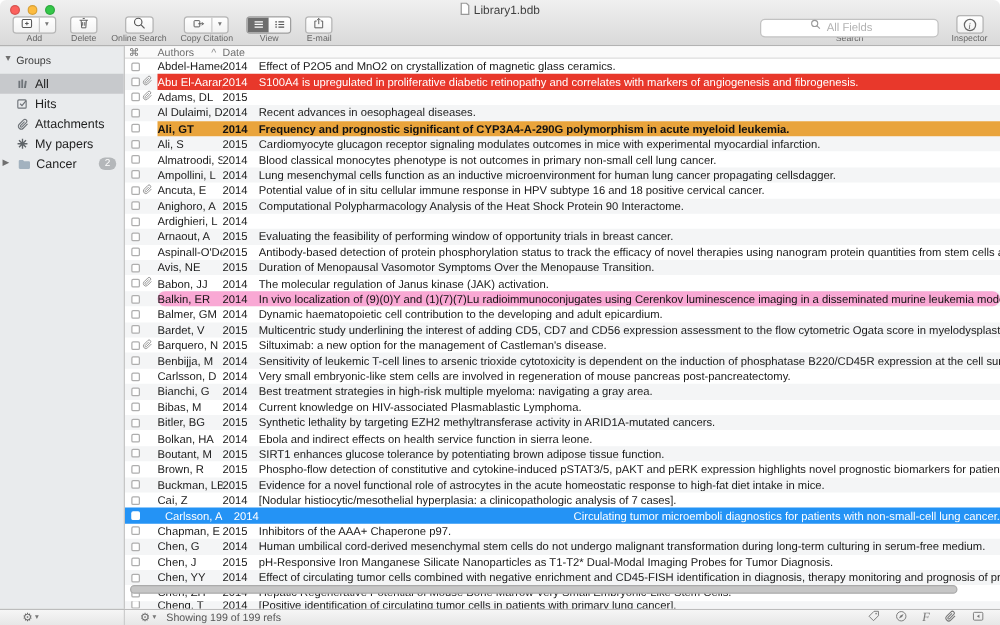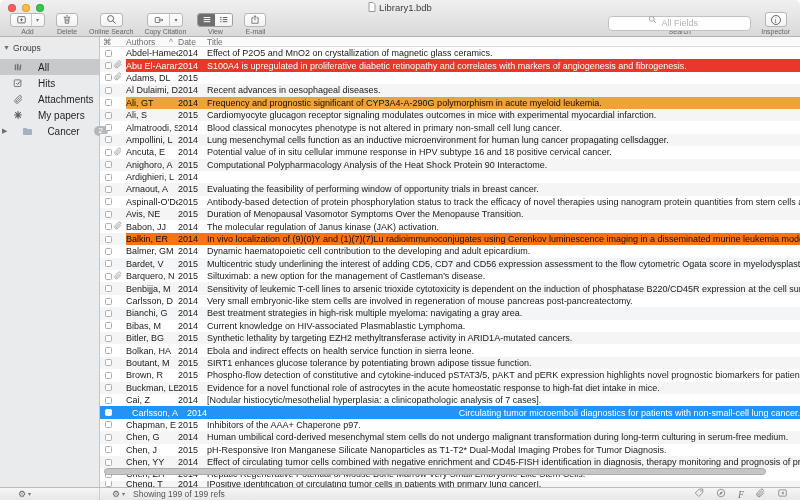--- a/index.html
+++ b/index.html
@@ -44,21 +44,21 @@
           font-size:7.5px; line-height:9px; text-align:center; color:#666;
           font-family:"Liberation Serif",serif; font-style:italic; }
 
   
   .main { flex:none; height:450px; display:flex; }
   .sidebar { width:100px; flex:none; background:#e9ebed; border-right:1px solid #c6c6c6; }
   .sb-header { height:22px; display:flex; align-items:center; font-size:8.5px; color:#3c3c3c;
                padding-left:3px; gap:3px; }
   .disc { font-size:7px; color:#6f6f6f; line-height:8px; }
   .sb-item { height:16px; display:flex; align-items:center; font-size:10px; color:#1f1f1f;
-             padding-left:12px; gap:14px; cursor:default; }
+             padding-left:12px; gap:4px; cursor:default; }
   .sb-item.selected { background:#c7c9cc; }
   .sb-item .sb-ic { width:12px; display:flex; justify-content:center; flex:none; }
   .sb-item .disc { width:7px; margin-left:-10px; }
   .badge { margin-left:auto; margin-right:6px; background:#b4b7ba; color:#fff; font-size:8px;
            line-height:10px; min-width:14px; text-align:center; border-radius:6px; }
 
   .content { flex:1; display:flex; flex-direction:column; position:relative; min-width:0; }
   .thead { height:10px; flex:none; display:flex; align-items:center; font-size:8.5px; color:#6e6e6e;
            border-bottom:1px solid #dedede; background:#fafafa; }
   .th-sel { width:26px; flex:none; padding-left:3px; }
@@ -269,21 +269,20 @@
     </div>
 
     <div class="content">
       <div class="thead">
         <div class="th-sel">⌘</div>
         <div class="th-authors">
           <span>Authors</span>
           <span class="sort">^</span>
         </div>
         <div class="th-date">Date</div>
-        <div class="th-title">Title</div>
       </div>
 
       <div class="rows" id="rows">
           <div class="row">
             <div class="gutter">
               <span class="cbx"></span>
             </div>
             <div class="band">
               <div class="c-authors">Abdel-Hameed</div>
               <div class="c-date">2014</div>
@@ -322,21 +321,21 @@
             <div class="band">
               <div class="c-authors">Al Dulaimi, D</div>
               <div class="c-date">2014</div>
               <div class="c-title">Recent advances in oesophageal diseases.</div>
             </div>
           </div>
           <div class="row">
             <div class="gutter">
               <span class="cbx"></span>
             </div>
-            <div class="band" style="background: rgb(233, 164, 60); color: rgb(17, 17, 17);">
+            <div class="band" style="background: rgb(233, 164, 60); color: rgb(17, 17, 17); font-weight: bold;">
               <div class="c-authors">Ali, GT</div>
               <div class="c-date">2014</div>
               <div class="c-title">Frequency and prognostic significant of CYP3A4-A-290G polymorphism in acute myeloid leukemia.</div>
             </div>
           </div>
           <div class="row">
             <div class="gutter">
               <span class="cbx"></span>
             </div>
             <div class="band">
@@ -345,21 +344,21 @@
               <div class="c-title">Cardiomyocyte glucagon receptor signaling modulates outcomes in mice with experimental myocardial infarction.</div>
             </div>
           </div>
           <div class="row">
             <div class="gutter">
               <span class="cbx"></span>
             </div>
             <div class="band">
               <div class="c-authors">Almatroodi, SA</div>
               <div class="c-date">2014</div>
-              <div class="c-title">Blood classical monocytes phenotype is not altered in primary non-small cell lung cancer.</div>
+              <div class="c-title">Blood classical monocytes phenotype is not outcomes in primary non-small cell lung cancer.</div>
             </div>
           </div>
           <div class="row">
             <div class="gutter">
               <span class="cbx"></span>
             </div>
             <div class="band">
               <div class="c-authors">Ampollini, L</div>
               <div class="c-date">2014</div>
               <div class="c-title">Lung mesenchymal cells function as an inductive microenvironment for human lung cancer propagating cellsdagger.</div>
@@ -437,21 +436,21 @@
             <div class="band">
               <div class="c-authors">Babon, JJ</div>
               <div class="c-date">2014</div>
               <div class="c-title">The molecular regulation of Janus kinase (JAK) activation.</div>
             </div>
           </div>
           <div class="row">
             <div class="gutter">
               <span class="cbx"></span>
             </div>
-            <div class="band" style="background: #f97316; color: rgb(17, 17, 17);">
+            <div class="band" style="background: #f9a8d4; color: rgb(17, 17, 17); border-radius: 6px;">
               <div class="c-authors">Balkin, ER</div>
               <div class="c-date">2014</div>
               <div class="c-title">In vivo localization of (9)(0)Y and (1)(7)(7)Lu radioimmunoconjugates using Cerenkov luminescence imaging in a disseminated murine leukemia model.</div>
             </div>
           </div>
           <div class="row">
             <div class="gutter">
               <span class="cbx"></span>
             </div>
             <div class="band">

